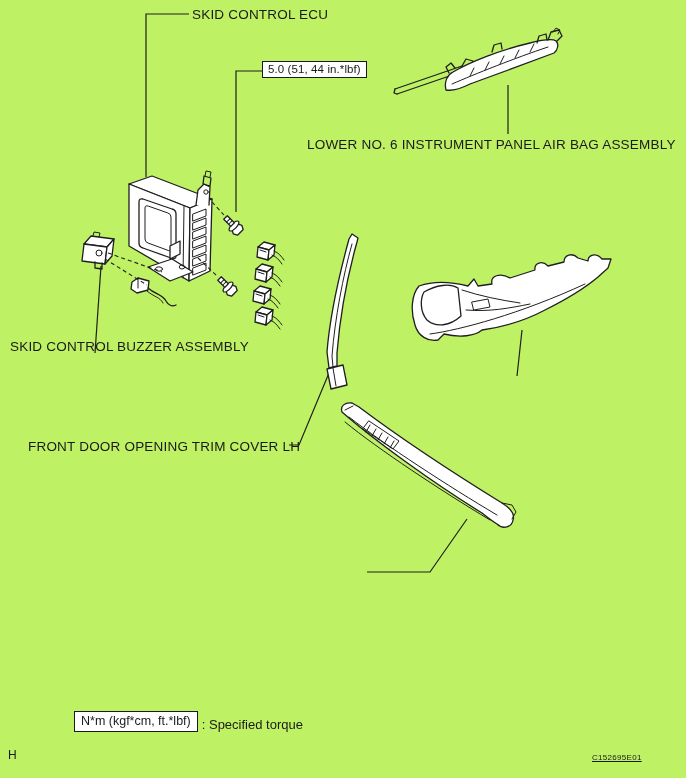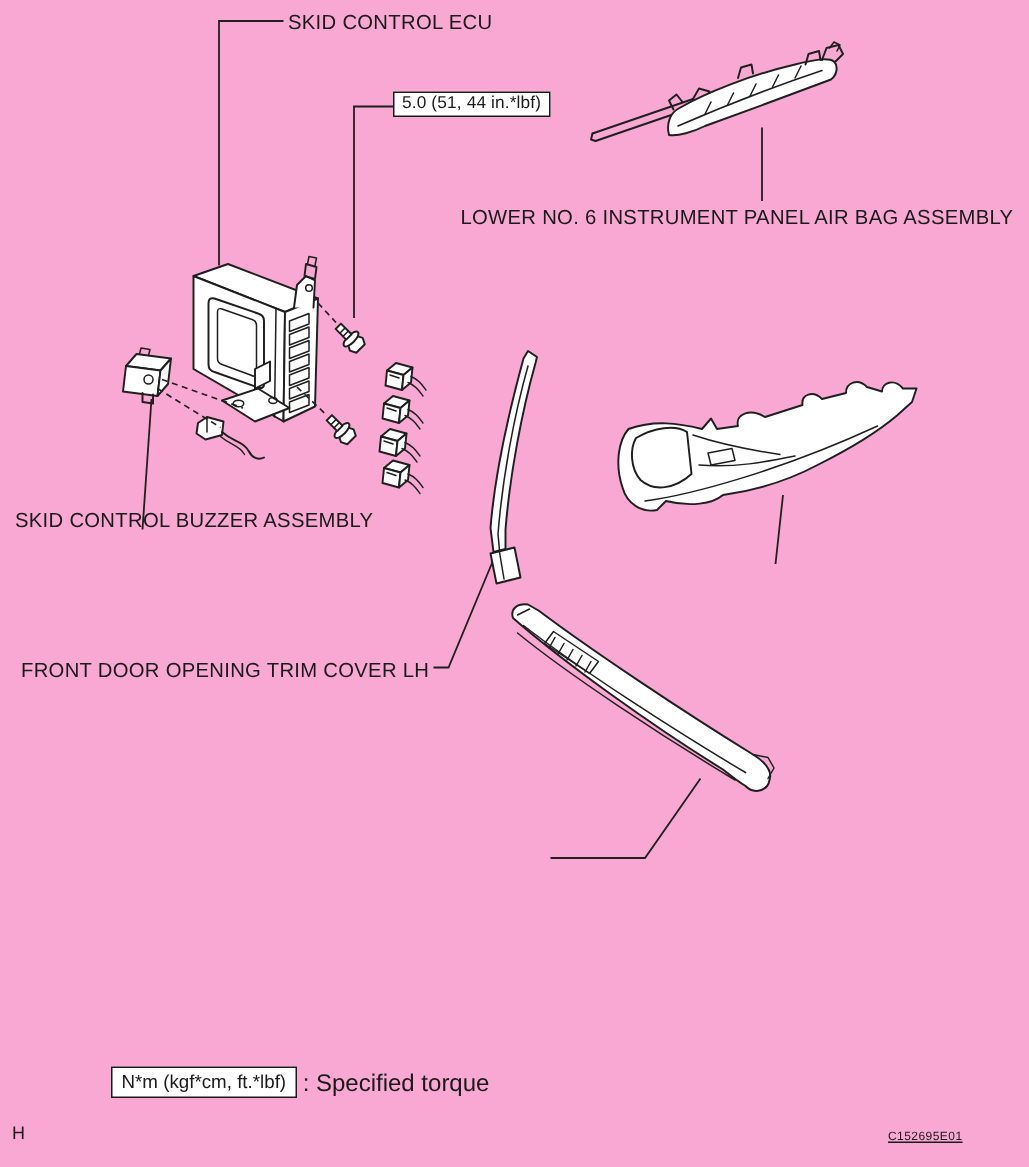--- a/index.html
+++ b/index.html
@@ -1,38 +1,38 @@
 <!DOCTYPE html>
 <html><head>
 <meta charset="utf-8">
 <style>
   html,body{margin:0;padding:0;background:#fff;}
   .stage{
-    position:relative;width:686px;height:778px;background:#f9a8d4;
+    position:relative;width:686px;height:778px;background:#bef264;
     font-family:"Liberation Sans", sans-serif;color:#1a1a1a;overflow:hidden;
   }
   svg{position:absolute;left:0;top:0;}
   .art{stroke:#1f1f1f;fill:none;stroke-width:1.3;stroke-linejoin:round;stroke-linecap:round;}
   .thin{stroke-width:1;}
   .leader{stroke:#1f1f1f;fill:none;stroke-width:1.2;}
   .dash{stroke:#1f1f1f;fill:none;stroke-width:1.1;stroke-dasharray:4 3;}
   .fillw{fill:#ffffff;}
   .lbl{
     position:absolute;font-size:13.5px;letter-spacing:.2px;white-space:nowrap;
     color:#1a1a1a;line-height:15px;
   }
   .torque-box{
     position:absolute;left:262px;top:61px;border:1.6px solid #1a1a1a;
     padding:1px 5px 2px 5px;font-size:11.5px;letter-spacing:.1px;background:#fff;text-align:center;
   }
   .legend{position:absolute;left:26px;top:711px;display:flex;align-items:flex-end;padding-left:48px;}
   .legend-box{
     border:1.6px solid #1a1a1a;padding:2px 6px 3px 6px;font-size:12.5px;background:#fff;
   }
-  .legend-desc{font-size:16px;margin-left:4px;}
+  .legend-desc{font-size:13px;margin-left:4px;}
   .page-marker{position:absolute;left:8px;top:748px;font-size:12px;}
   .figure-code{position:absolute;left:592px;top:753px;font-size:8px;letter-spacing:.3px;text-decoration:underline;}
   .pad-label div{line-height:15px;}
 </style>
 </head>
 <body>
 
 <div class="stage">
 
   <svg width="686" height="778" viewBox="0 0 686 778">
@@ -190,21 +190,21 @@
 
   <div class="lbl" style="left:192px;top:7px">SKID CONTROL ECU</div>
 
   <div class="torque-box">5.0 (51, 44 in.*lbf)</div>
 
   <div class="lbl" style="left:307px;top:137px">LOWER NO. 6 INSTRUMENT PANEL AIR BAG ASSEMBLY</div>
 
   <div class="lbl" style="left:10px;top:339px">SKID CONTROL BUZZER ASSEMBLY</div>
 
 
-  <div class="lbl" style="left:14px;top:439px">FRONT DOOR OPENING TRIM COVER LH</div>
+  <div class="lbl" style="left:28px;top:439px">FRONT DOOR OPENING TRIM COVER LH</div>
 
 
   <div class="legend">
     <span class="legend-box">N*m (kgf*cm, ft.*lbf)</span>
     <span class="legend-desc">: Specified torque</span>
   </div>
 
   <div class="page-marker">H</div>
   <div class="figure-code">C152695E01</div>
 

